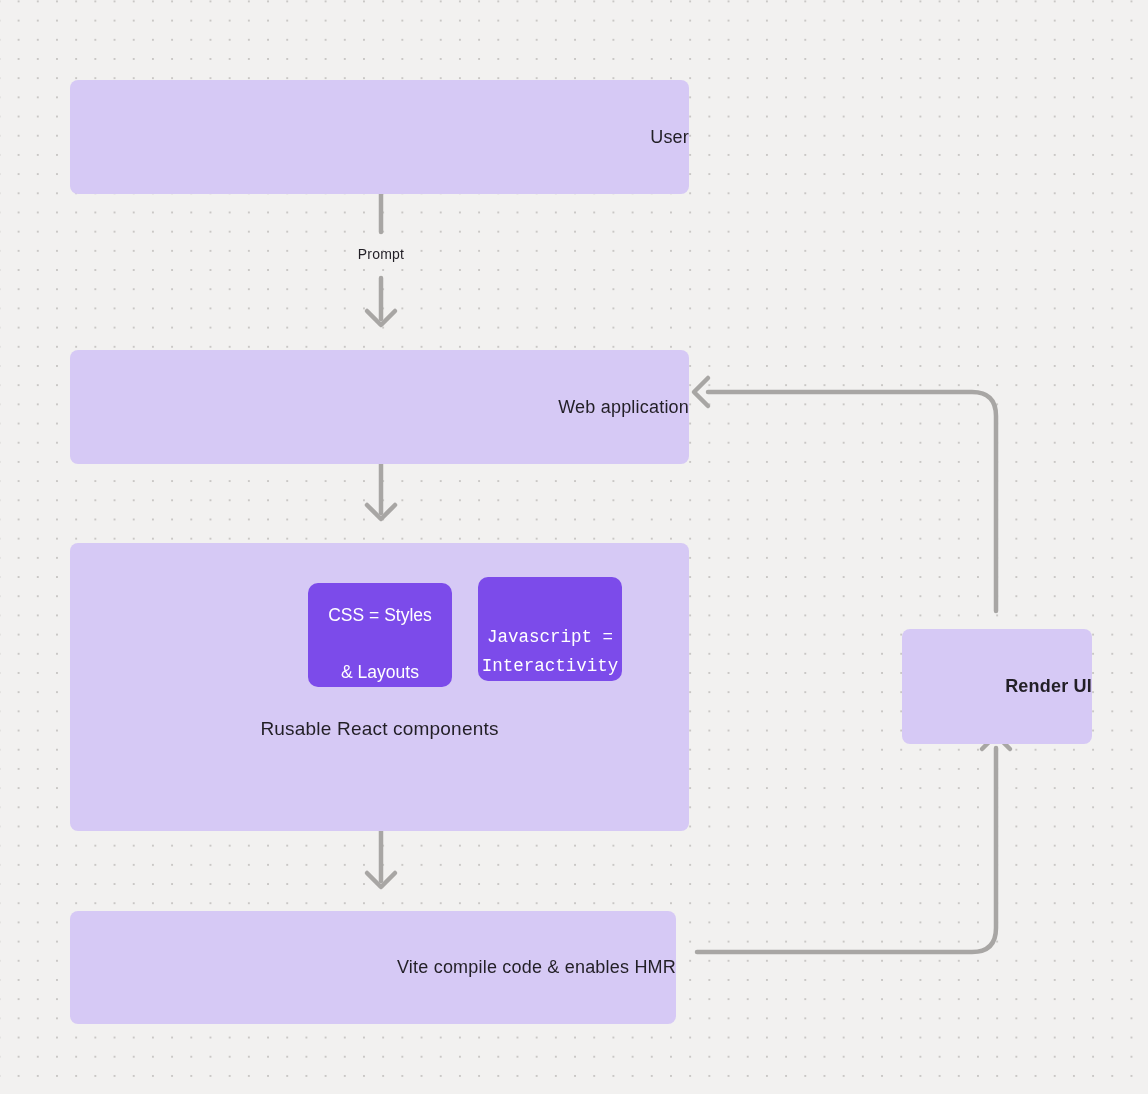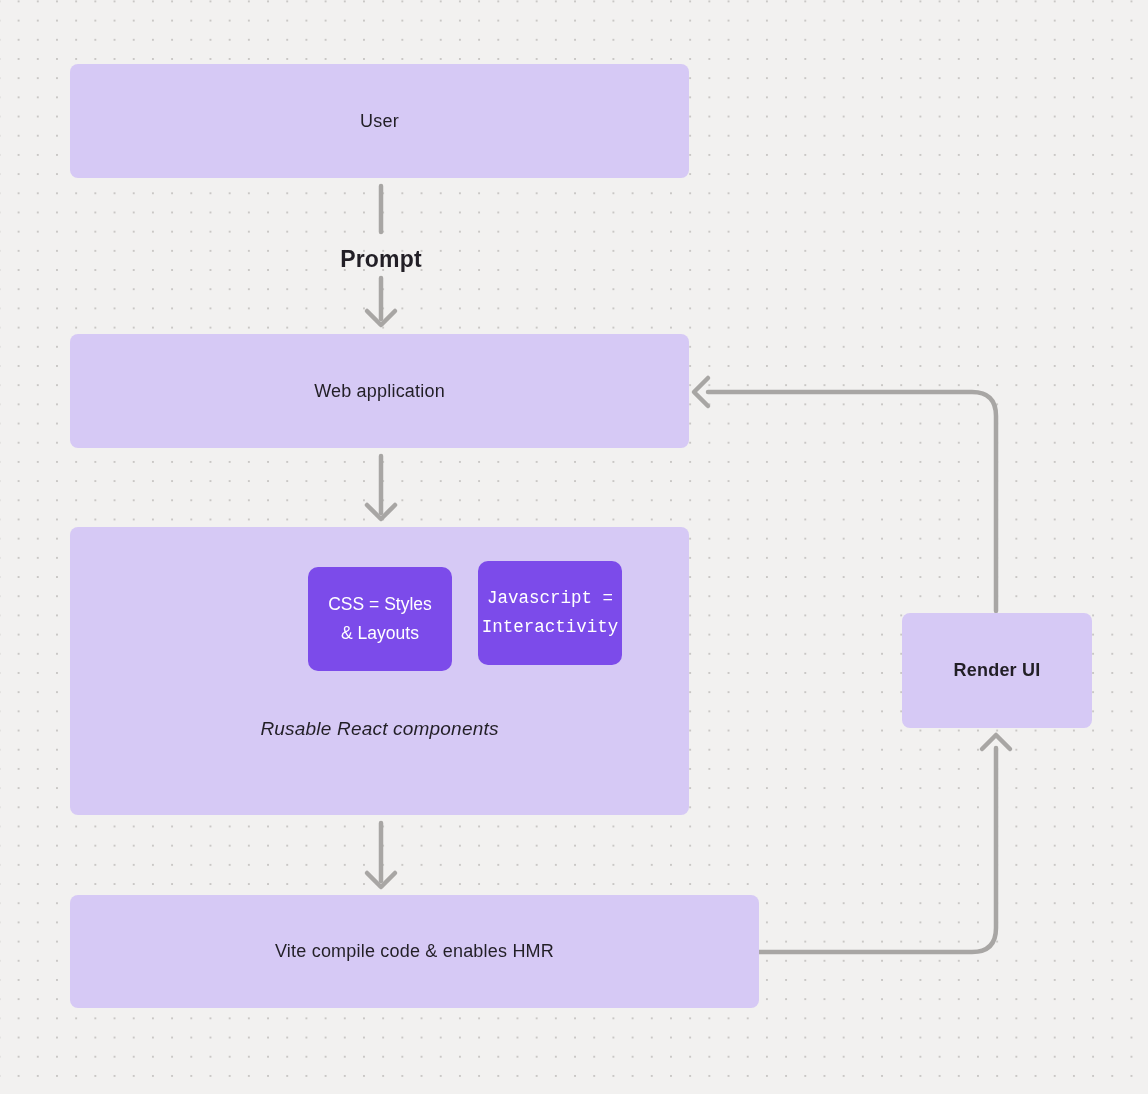--- a/index.html
+++ b/index.html
@@ -27,70 +27,69 @@
     fill: none;
     stroke: #a8a6a4;
     stroke-width: 4.5;
     stroke-linecap: round;
     stroke-linejoin: round;
   }
   .node {
     position: absolute;
     display: flex;
     align-items: center;
-    justify-content: center;
+    justify-content: flex-end;
     text-align: center;
     box-sizing: border-box;
+    margin-top: 16px;
   }
   .node.light {
     background: #d6c9f5;
     border-radius: 8px;
     color: #221f26;
     font-size: 18px;
     letter-spacing: 0.2px;
   }
   .node.accent {
     background: #7c4bea;
     border-radius: 10px;
     color: #ffffff;
     font-size: 17.5px;
     line-height: 29px;
     flex-direction: column;
   }
   .node-user    { left: 70px;  top: 64px;  width: 619px; height: 114px; }
   .node-webapp  { left: 70px;  top: 334px; width: 619px; height: 114px; }
   .node-group   { left: 70px;  top: 527px; width: 619px; height: 288px; border-radius: 8px; }
-  .node-vite    { left: 70px;  top: 895px; width: 689px; height: 113px; }
+  .node-vite    { left: 70px;  top: 895px; width: 606px; height: 113px; }
   .node-render  { left: 902px; top: 613px; width: 190px; height: 115px; border-radius: 12px; font-weight: bold; }
 
   .node-html    { left: 138px; top: 567px; width: 145px; height: 104px; }
-  .node-css     { left: 308px; top: 567px; width: 144px; height: 104px; }
+  .node-css     { left: 308px; top: 567px; width: 144px; height: 104px; gap: 28px; }
   .node-js      { left: 478px; top: 561px; width: 144px; height: 104px; font-family: Liberation Mono, monospace; }
 
   .group-caption {
     position: absolute;
     left: 70px;
     top: 718px;
     width: 619px;
     text-align: center;
     color: #221f26;
     font-size: 19px;
     letter-spacing: 0.2px;
-    font-style: italic;
   }
   .edge-label {
     position: absolute;
     left: 381px;
     top: 246px;
     transform: translateX(-50%);
     color: #221f26;
-    font-size: 23px;
+    font-size: 14px;
     letter-spacing: 0.2px;
     white-space: nowrap;
-    font-weight: bold;
   }
 </style>
 </head>
 <body>
 
 <div class="canvas">
 
   <svg class="edges" viewBox="0 0 1148 1094" aria-hidden="true">
 
     <path d="M381 186 L381 232"></path>

